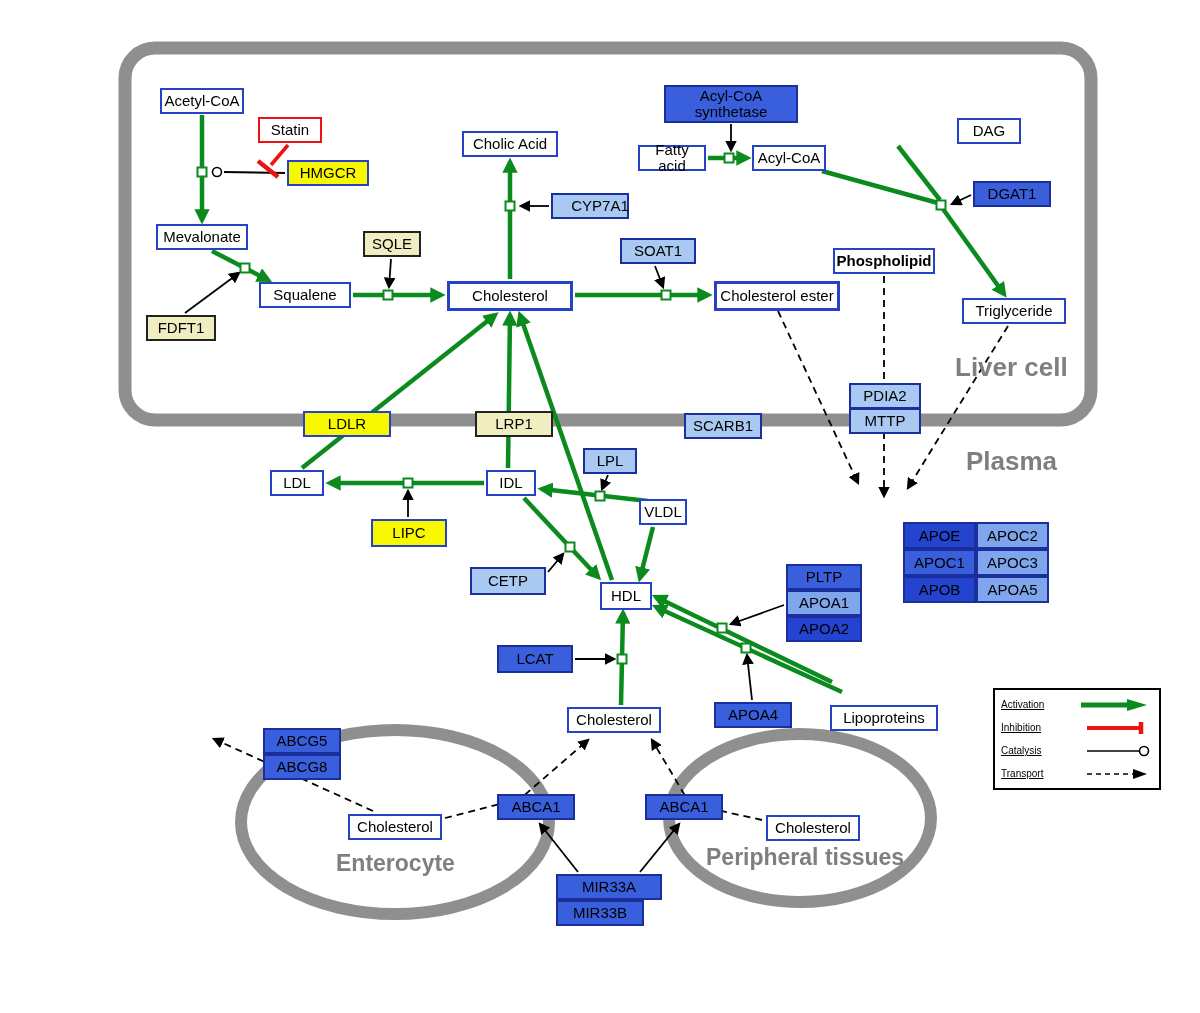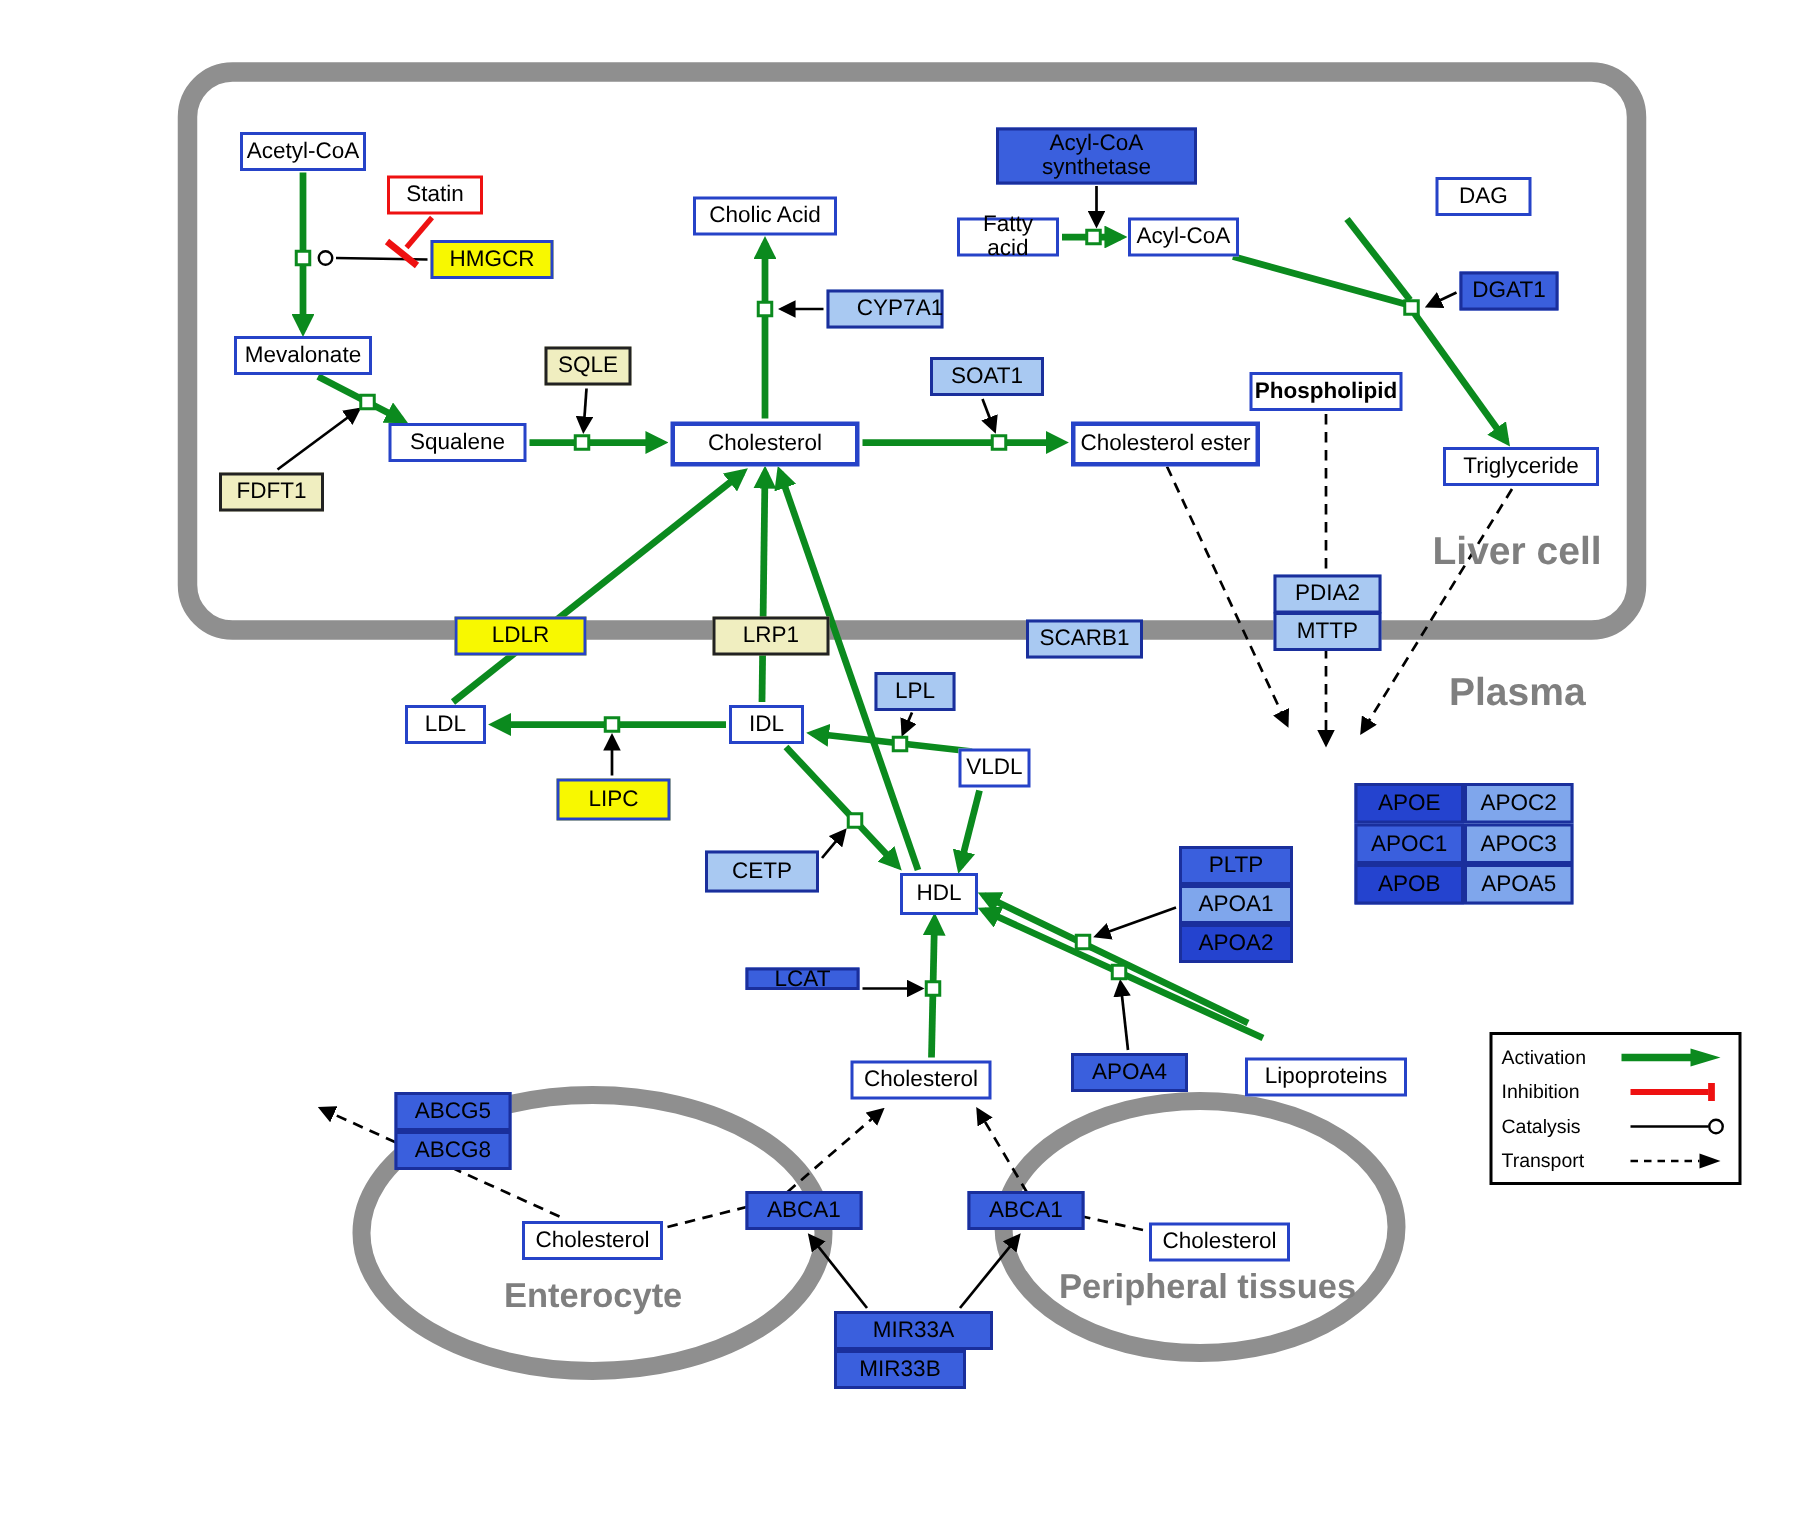--- a/index.html
+++ b/index.html
@@ -28,21 +28,21 @@
   .b{background:var(--blue);border-color:#1a2f9c;}
   .bd{background:var(--blued);border-color:#1a2f9c;}
   .bml{background:var(--bml);border-color:#1a2f9c;}
   .bl{background:var(--bluel);border-color:#1a2f9c;}
   .r{border-color:var(--red);border-width:2.5px;}
   .lbl{position:absolute;z-index:2;font-weight:bold;color:var(--gray);white-space:nowrap;}
   .legend{position:absolute;left:993px;top:688px;width:168px;height:102px;border:2px solid #000;
           background:#fff;z-index:4;box-sizing:border-box;display:flex;flex-direction:column;
           justify-content:space-around;padding:3px 6px;}
   .lrow{display:flex;align-items:center;justify-content:space-between;height:22px;}
-  .lrow span{font-size:13px;color:#000;}
+  .lrow span{font-size:10px;color:#000;text-decoration:underline;}
 </style>
 </head>
 <body>
 
 <div class="stage">
 
   <svg class="layer" width="1200" height="1013" viewBox="0 0 1200 1013">
     <defs>
       <marker id="ag" viewBox="0 0 10 10" refX="7" refY="5" markerWidth="3.4" markerHeight="3.4" orient="auto">
         <path d="M0,0 L10,5 L0,10 z" class="agf"></path>
@@ -144,36 +144,36 @@
   <div class="n c" style="left:363px;top:231px;width:58px;">SQLE</div>
   <div class="n mb" style="left:447px;top:281px;width:126px;height:30px;">Cholesterol</div>
   <div class="n" style="left:462px;top:131px;width:96px;">Cholic Acid</div>
   <div class="n bl" style="left:551px;top:193px;width:78px;padding-left:20px;">CYP7A1</div>
   <div class="n bl" style="left:620px;top:238px;width:76px;">SOAT1</div>
   <div class="n mb" style="left:714px;top:281px;width:126px;height:30px;">Cholesterol ester</div>
   <div class="n b" style="left:664px;top:85px;width:134px;height:38px;">Acyl-CoA synthetase</div>
   <div class="n" style="left:638px;top:145px;width:68px;">Fatty acid</div>
   <div class="n" style="left:752px;top:145px;width:74px;">Acyl-CoA</div>
   <div class="n" style="left:909px;top:118px;width:64px;margin-left:48px;">DAG</div>
-  <div class="n b" style="left:973px;top:181px;width:66px;">DGAT1</div>
+  <div class="n b" style="left:973px;top:181px;width:78px;">DGAT1</div>
   <div class="n" style="left:833px;top:248px;width:102px;font-weight:bold;">Phospholipid</div>
   <div class="n" style="left:962px;top:298px;width:104px;">Triglyceride</div>
   <div class="n bl" style="left:849px;top:383px;width:72px;">PDIA2</div>
   <div class="n bl" style="left:849px;top:408px;width:72px;">MTTP</div>
   <div class="n bl" style="left:684px;top:413px;width:78px;">SCARB1</div>
   <div class="n y" style="left:303px;top:411px;width:88px;">LDLR</div>
   <div class="n c" style="left:475px;top:411px;width:78px;">LRP1</div>
   <div class="n" style="left:270px;top:470px;width:54px;">LDL</div>
   <div class="n" style="left:486px;top:470px;width:50px;">IDL</div>
   <div class="n bl" style="left:583px;top:448px;width:54px;">LPL</div>
   <div class="n" style="left:639px;top:499px;width:48px;">VLDL</div>
   <div class="n y" style="left:371px;top:519px;width:76px;height:28px;">LIPC</div>
   <div class="n bl" style="left:470px;top:567px;width:76px;height:28px;">CETP</div>
   <div class="n" style="left:600px;top:582px;width:52px;height:28px;">HDL</div>
-  <div class="n b" style="left:497px;top:645px;width:76px;height:15px;">LCAT</div>
+  <div class="n b" style="left:497px;top:645px;width:76px;height:28px;">LCAT</div>
   <div class="n bd" style="left:903px;top:522px;width:73px;height:27px;">APOE</div>
   <div class="n bml" style="left:976px;top:522px;width:73px;height:27px;">APOC2</div>
   <div class="n b" style="left:903px;top:549px;width:73px;height:27px;">APOC1</div>
   <div class="n bml" style="left:976px;top:549px;width:73px;height:27px;">APOC3</div>
   <div class="n bd" style="left:903px;top:576px;width:73px;height:27px;">APOB</div>
   <div class="n bml" style="left:976px;top:576px;width:73px;height:27px;">APOA5</div>
   <div class="n b" style="left:786px;top:564px;width:76px;">PLTP</div>
   <div class="n bml" style="left:786px;top:590px;width:76px;">APOA1</div>
   <div class="n bd" style="left:786px;top:616px;width:76px;">APOA2</div>
   <div class="n b" style="left:714px;top:702px;width:78px;">APOA4</div>

